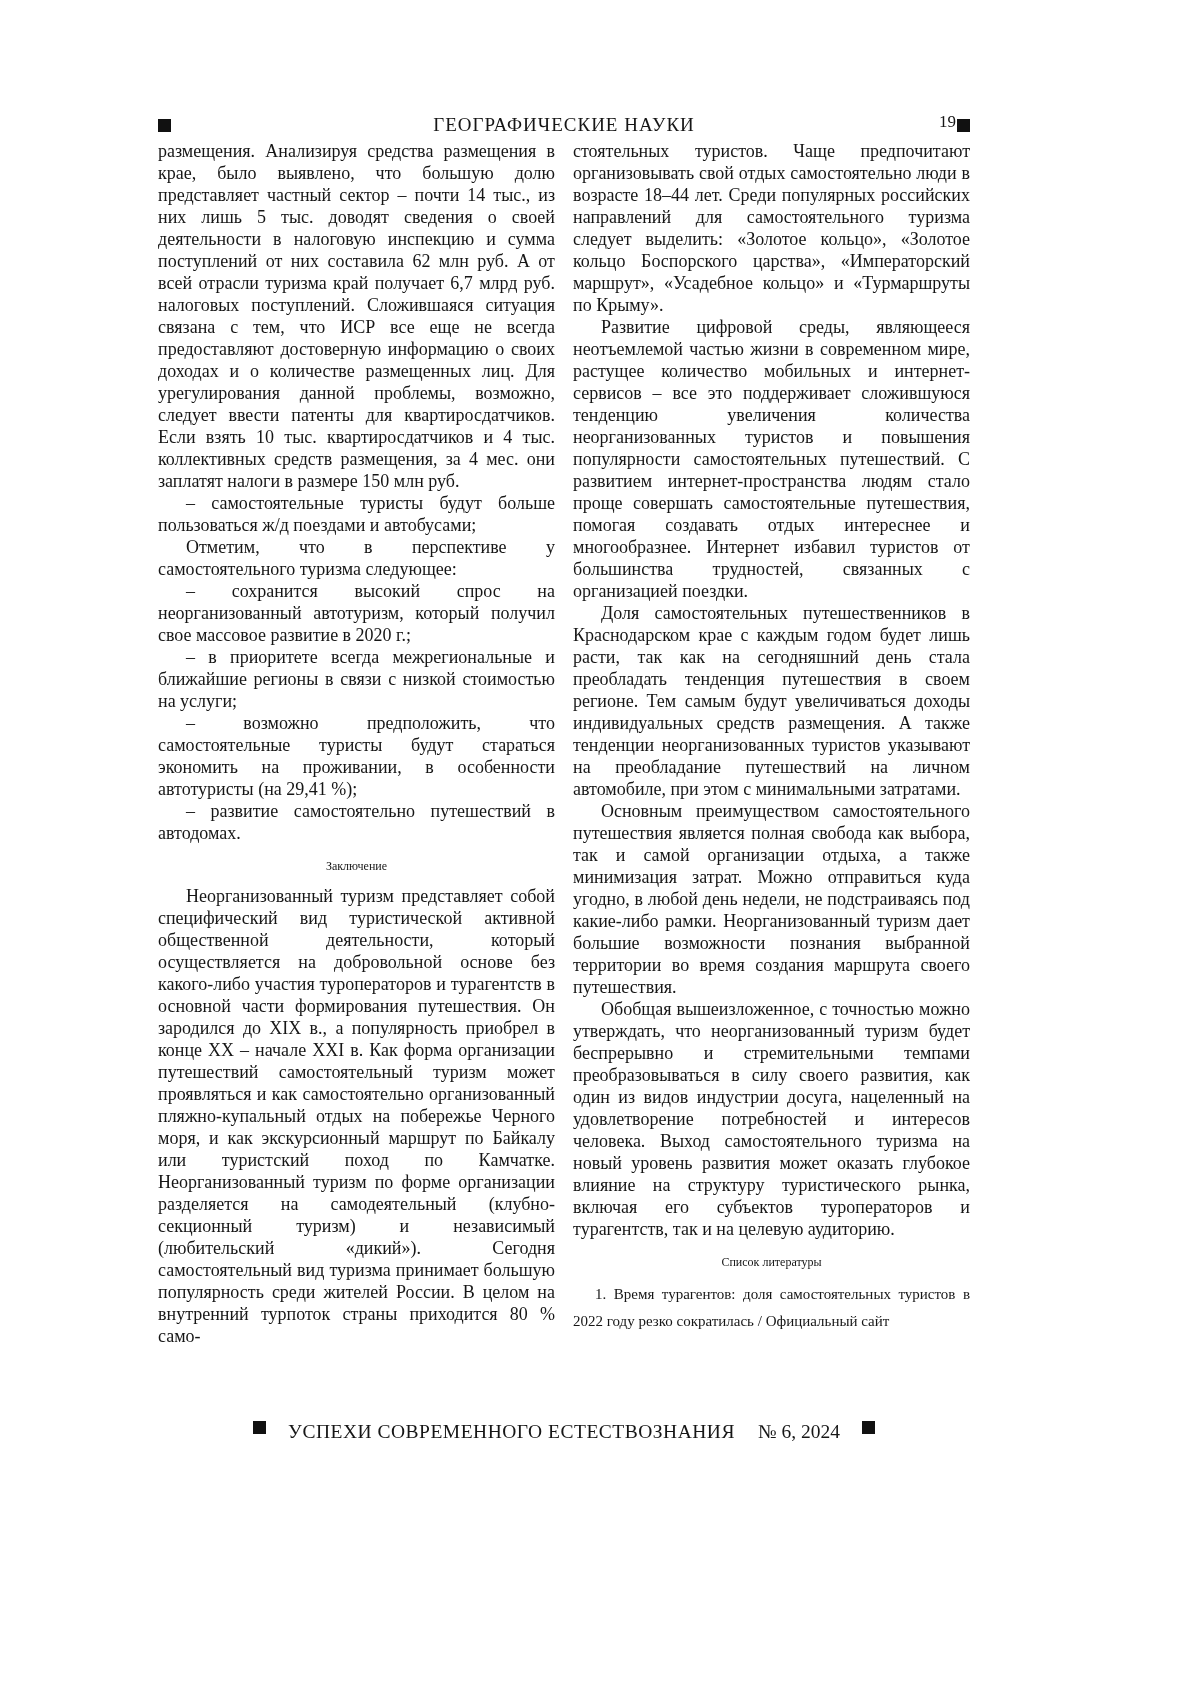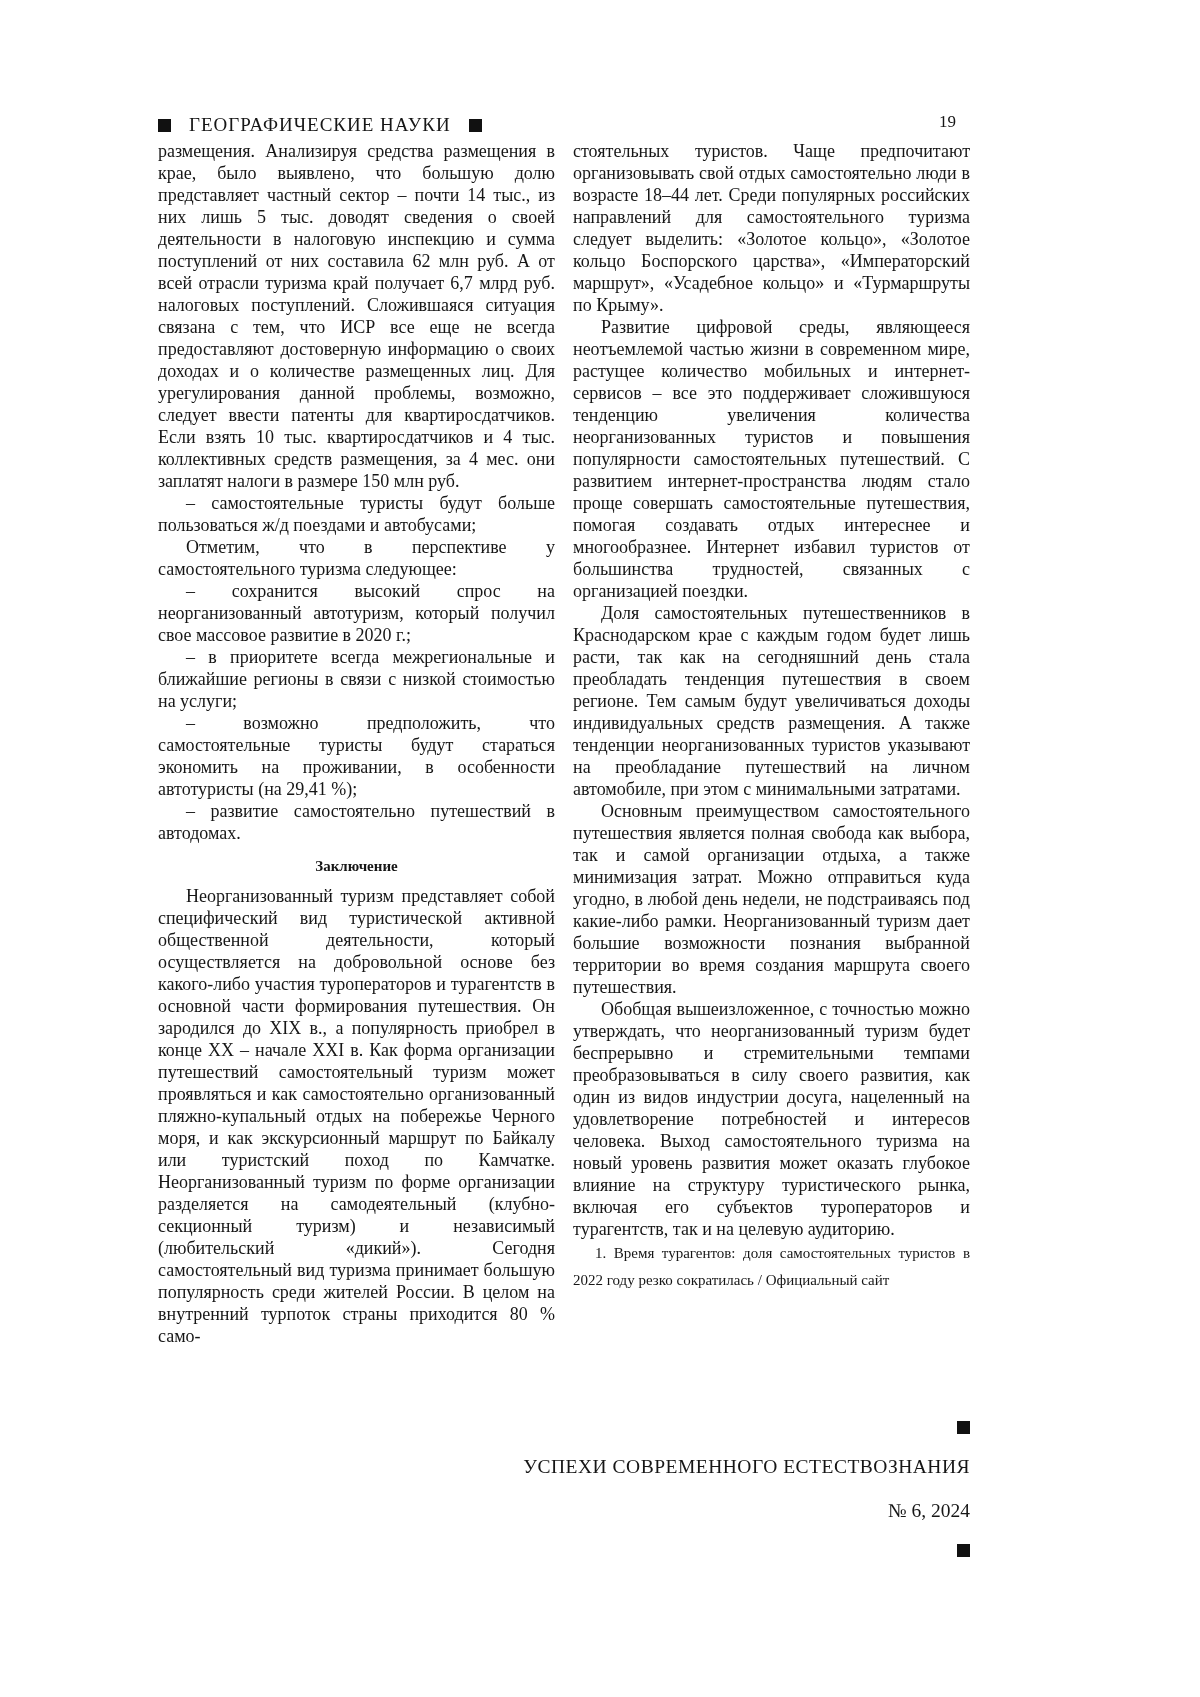--- a/index.html
+++ b/index.html
@@ -16,21 +16,21 @@
     width: 812px;
   }
   
   .page-header {
     position: relative;
     height: 26px;
     font-size: 19px;
   }
   .header-title-row {
     display: flex;
-    justify-content: flex-start;
+    justify-content: space-between;
     align-items: center;
     gap: 18px;
     height: 100%;
   }
   .header-title {
     letter-spacing: 1px;
     white-space: nowrap;
   }
   .sq {
     display: inline-block;
@@ -52,42 +52,41 @@
   .col {
     width: 397px;
     font-size: 18px;
     line-height: 22px;
     text-align: justify;
     hyphens: auto;
   }
   .para { text-indent: 28px; }
   .para.cont { text-indent: 0; }
   .section-heading {
-    font-size: 15px;
-    font-weight: bold;
+    font-size: 12px;
+    font-weight: normal;
     text-align: center;
     text-indent: 0;
     margin: 11px 0 8px 0;
   }
   .ref {
     font-size: 15px;
     line-height: 27px;
     text-indent: 22px;
   }
   
   .page-footer {
     position: absolute;
     left: 158px; top: 1421px;
     width: 812px;
     display: flex;
     justify-content: center;
-    align-items: flex-end;
+    align-items: flex-start;
     gap: 22px;
     font-size: 19.5px;
-    flex-direction: column;
   }
   .footer-title { letter-spacing: 0.5px; white-space: nowrap; }
   .footer-issue { margin-left: 1px; white-space: nowrap; }
 </style>
 </head>
 <body>
 
 <div class="page">
 
   <div class="page-header">
@@ -112,20 +111,21 @@
       <h3 class="section-heading">Заключение</h3>
       <p class="para">Неорганизованный туризм представляет собой специфический вид туристической активной общественной деятельности, который осуществляется на добровольной основе без какого-либо участия туроператоров и турагентств в основной части формирования путешествия. Он зародился до XIX в., а популярность приобрел в конце XX – начале XXI в. Как форма организации путешествий самостоятельный туризм может проявляться и как самостоятельно организованный пляжно-купальный отдых на побережье Черного моря, и как экскурсионный маршрут по Байкалу или туристский поход по Камчатке. Неорганизованный туризм по форме организации разделяется на самодеятельный (клубно-секционный туризм) и независимый (любительский «дикий»). Сегодня самостоятельный вид туризма принимает большую популярность среди жителей России. В целом на внутренний турпоток страны приходится 80 % само-</p>
     </div>
 
     <div class="col">
       <p class="para cont">стоятельных туристов. Чаще предпочитают организовывать свой отдых самостоятельно люди в возрасте 18–44 лет. Среди популярных российских направлений для самостоятельного туризма следует выделить: «Золотое кольцо», «Золотое кольцо Боспорского царства», «Императорский маршрут», «Усадебное кольцо» и «Турмаршруты по Крыму».</p>
       <p class="para">Развитие цифровой среды, являющееся неотъемлемой частью жизни в современном мире, растущее количество мобильных и интернет-сервисов – все это поддерживает сложившуюся тенденцию увеличения количества неорганизованных туристов и повышения популярности самостоятельных путешествий. С развитием интернет-пространства людям стало проще совершать самостоятельные путешествия, помогая создавать отдых интереснее и многообразнее. Интернет избавил туристов от большинства трудностей, связанных с организацией поездки.</p>
       <p class="para">Доля самостоятельных путешественников в Краснодарском крае с каждым годом будет лишь расти, так как на сегодняшний день стала преобладать тенденция путешествия в своем регионе. Тем самым будут увеличиваться доходы индивидуальных средств размещения. А также тенденции неорганизованных туристов указывают на преобладание путешествий на личном автомобиле, при этом с минимальными затратами.</p>
       <p class="para">Основным преимуществом самостоятельного путешествия является полная свобода как выбора, так и самой организации отдыха, а также минимизация затрат. Можно отправиться куда угодно, в любой день недели, не подстраиваясь под какие-либо рамки. Неорганизованный туризм дает большие возможности познания выбранной территории во время создания маршрута своего путешествия.</p>
       <p class="para">Обобщая вышеизложенное, с точностью можно утверждать, что неорганизованный туризм будет беспрерывно и стремительными темпами преобразовываться в силу своего развития, как один из видов индустрии досуга, нацеленный на удовлетворение потребностей и интересов человека. Выход самостоятельного туризма на новый уровень развития может оказать глубокое влияние на структуру туристического рынка, включая его субъектов туроператоров и турагентств, так и на целевую аудиторию.</p>
+      <h3 class="section-heading">Список литературы</h3>
       <p class="ref">1. Время турагентов: доля самостоятельных туристов в 2022 году резко сократилась / Официальный сайт</p>
     </div>
 
   </div>
 </div>
 
 <div class="page-footer">
   <span class="sq"></span>
   <span class="footer-title">УСПЕХИ СОВРЕМЕННОГО ЕСТЕСТВОЗНАНИЯ</span>
   <span class="footer-issue">№ 6, 2024</span>

